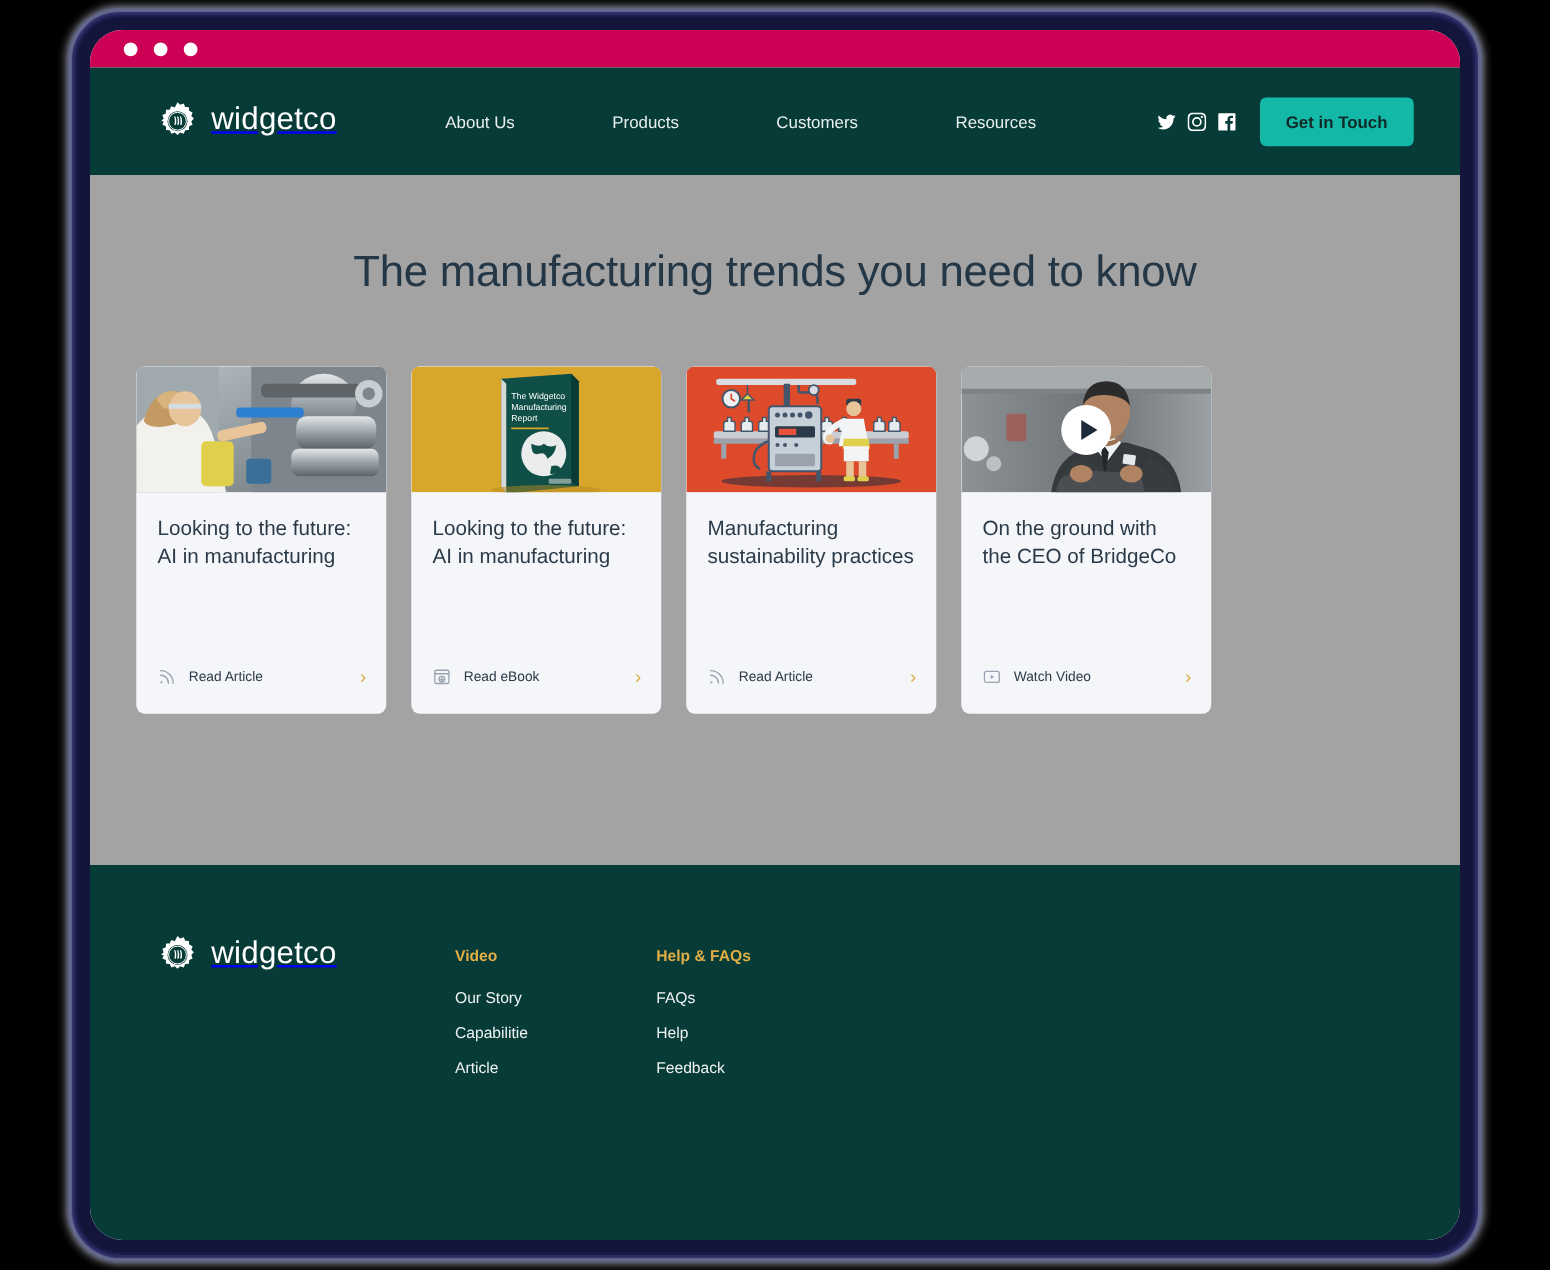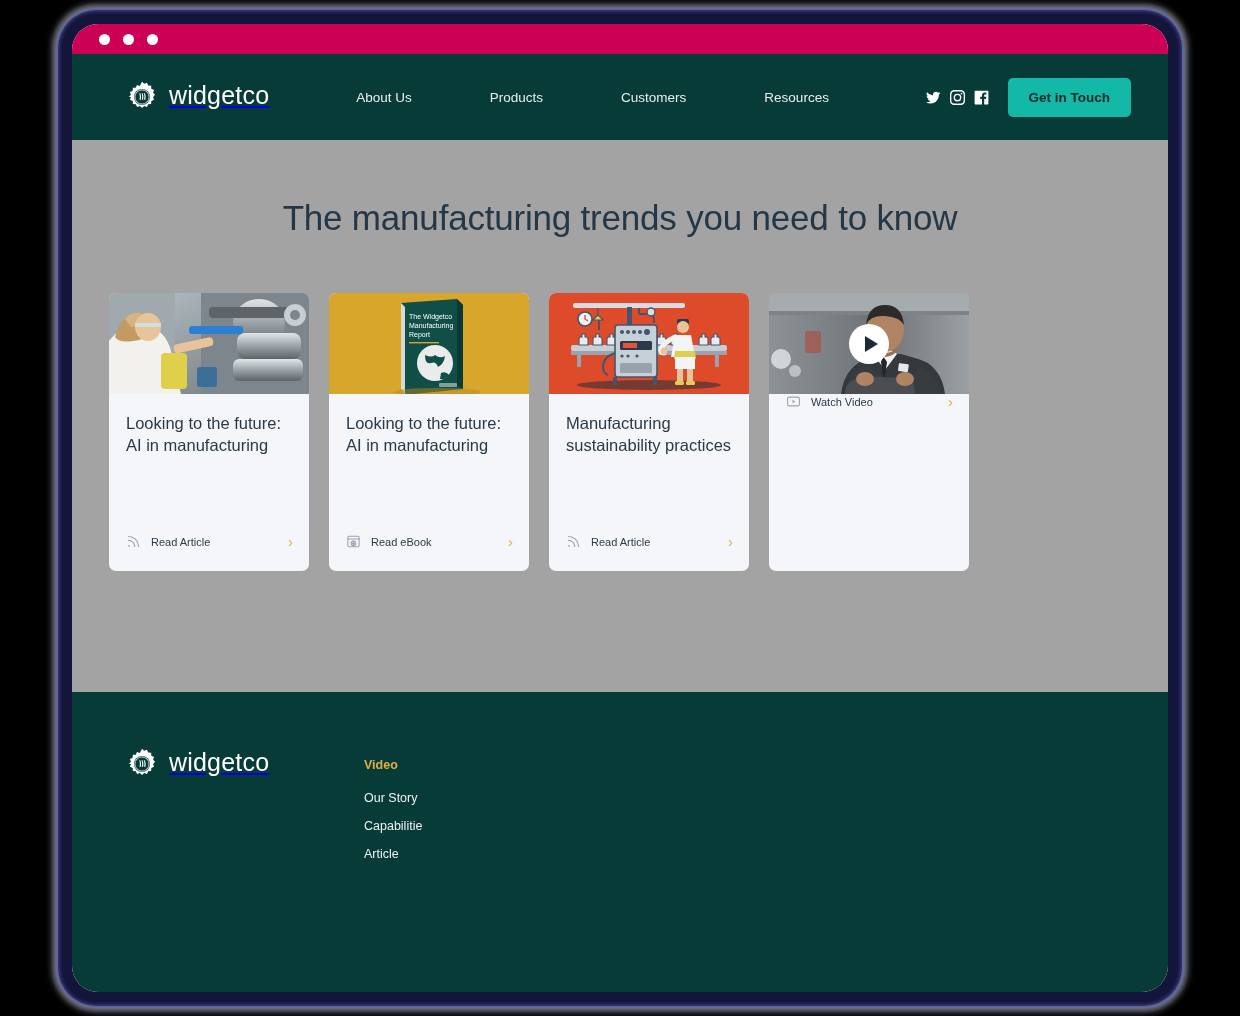--- a/index.html
+++ b/index.html
@@ -461,20 +461,21 @@
               <path d="M100 52 q6 12 16 12 q10 0 16-12 q-8 8-16 8 q-8 0-16-8z" fill="#9a7154"></path>
               <rect x="130" y="70" width="10" height="8" rx="1" fill="#e6e9ea" transform="rotate(8 130 70)"></rect>
               <path d="M76 101 q2-22 22-30 q14 16 30 16 q16 0 22-14 q20 10 22 28z" fill="#3d4145" opacity=".35"></path>
               <path d="M82 88 q14-6 30-4 q16 2 28-2 q6 8 6 19 h-70 q0-8 6-13z" fill="#4a4e52"></path>
               <ellipse cx="96" cy="86" rx="9" ry="7" fill="#b08463"></ellipse>
               <ellipse cx="136" cy="86" rx="9" ry="7" fill="#b08463"></ellipse>
             </g>
           </svg>
           <div class="play-overlay"></div>
         </div>
+        <div class="card-title">On the ground with the CEO of BridgeCo</div>
         <div class="card-cta">
           <span class="cta-ico">
             <svg viewBox="0 0 24 24" fill="none" stroke="#9aa4b0" stroke-width="1.7">
               <rect x="2.5" y="5" width="19" height="14" rx="2.5"></rect>
               <path d="M10.5 9.2l4.6 2.8-4.6 2.8z" fill="#9aa4b0" stroke="none"></path>
             </svg>
           </span>
           <span class="cta-label">Watch Video</span>
           <span class="cta-chevron">›</span>
         </div>
@@ -500,20 +501,26 @@
 
       <div class="footer-cols">
 
         <div class="fcol">
           <div class="fcol-head">Video</div>
           <a class="fcol-link" href="#">Our Story</a>
           <a class="fcol-link" href="#">Capabilitie</a>
           <a class="fcol-link" href="#">Article</a>
         </div>
 
+        <div class="fcol">
+          <div class="fcol-head">Help &amp; FAQs</div>
+          <a class="fcol-link" href="#">FAQs</a>
+          <a class="fcol-link" href="#">Help</a>
+          <a class="fcol-link" href="#">Feedback</a>
+        </div>
 
 
 
       </div>
     </div>
 
   </div>
 
 </div>
 </div>

